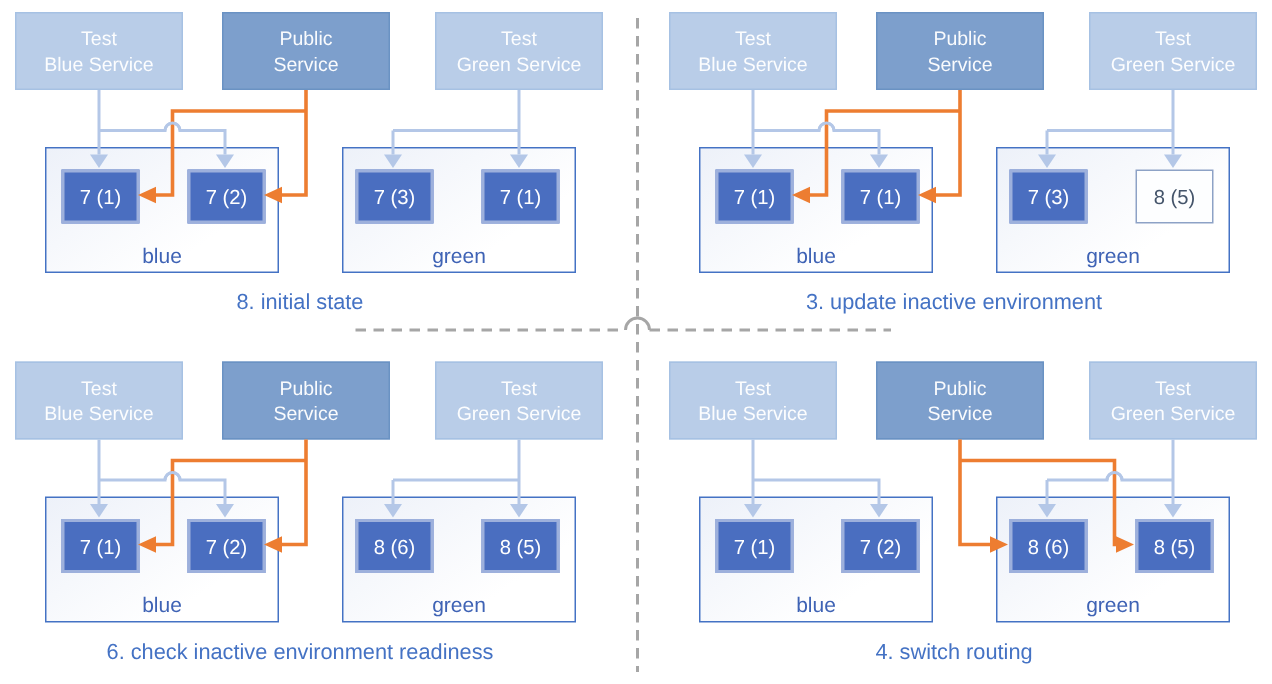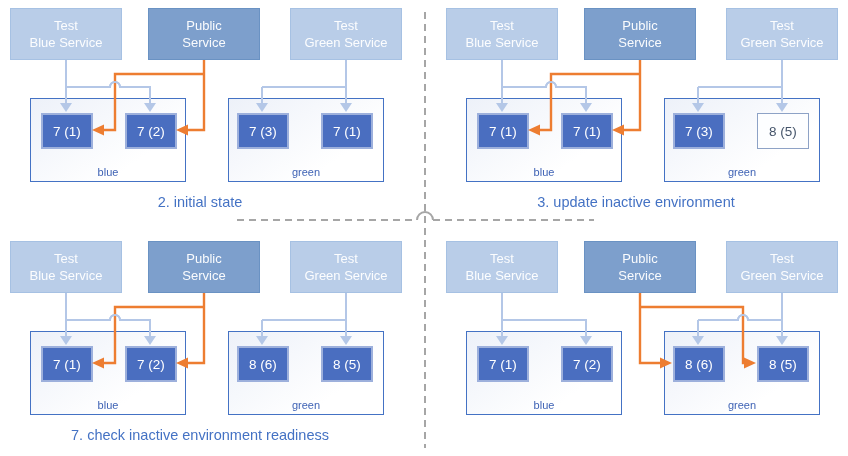--- a/index.html
+++ b/index.html
@@ -19,21 +19,21 @@
     background:linear-gradient(145deg,#edf1f9 0%,#ffffff 72%); z-index:1; }
   .env-blue  { left:30px; }
   .env-green { left:228px; }
 
   .pod { position:absolute; top:14px; width:52px; height:36px;
     display:flex; align-items:center; justify-content:center;
     font-size:13.5px; color:#ffffff; background:#4a6ec0; border:2px solid #9db0dc; }
   .pod.style-outlined { background:#fdfeff; border:1.5px solid #8da2c6; color:#44546a; }
 
   .env-label { position:absolute; left:0; right:0; bottom:3px; text-align:center;
-    font-size:11px; color:#3f63b5; }
+    font-size:14px; color:#3f63b5; }
 
   .caption { position:absolute; top:194px; left:0; width:400px; text-align:center;
     font-size:14.5px; color:#4472c4; white-space:nowrap; }
 
   .arrows { position:absolute; left:0; top:0; z-index:5; }
   .lb      { fill:none; stroke:#b4c7e7; stroke-width:2; }
   .lb-head { fill:#b4c7e7; stroke:none; }
   .or      { fill:none; stroke:#ed7d31; stroke-width:2.4; }
   .or-head { fill:#ed7d31; stroke:none; }
 
@@ -83,21 +83,21 @@
     </g>
     <g>
       <path class="or" d="M204,60 V130 H188"></path>
       <polygon class="or-head" points="176,130 188,124.5 188,135.5"></polygon>
       <path class="or" d="M204,74 H115 V130 H104"></path>
       <polygon class="or-head" points="92,130 104,124.5 104,135.5"></polygon>
     </g>
     <path class="lb" d="M110,87 A5,5 0 0 1 120,87"></path>
   </svg>
 
-  <div class="caption">2. initial state</div>
+  <div class="caption">8. initial state</div>
 </section>
 
 <section class="panel" style="left:436px;top:0">
   <div class="svc svc-light" style="left:10px">
     <span>Test</span>
     <span>Blue Service</span>
   </div>
   <div class="svc svc-public" style="left:148px">
     <span>Public</span>
     <span>Service</span>
@@ -181,21 +181,21 @@
     </g>
     <g>
       <path class="or" d="M204,60 V130 H188"></path>
       <polygon class="or-head" points="176,130 188,124.5 188,135.5"></polygon>
       <path class="or" d="M204,74 H115 V130 H104"></path>
       <polygon class="or-head" points="92,130 104,124.5 104,135.5"></polygon>
     </g>
     <path class="lb" d="M110,87 A5,5 0 0 1 120,87"></path>
   </svg>
 
-  <div class="caption">7. check inactive environment readiness</div>
+  <div class="caption">6. check inactive environment readiness</div>
 </section>
 
 <section class="panel" style="left:436px;top:233px">
   <div class="svc svc-light" style="left:10px">
     <span>Test</span>
     <span>Blue Service</span>
   </div>
   <div class="svc svc-public" style="left:148px">
     <span>Public</span>
     <span>Service</span>
@@ -230,20 +230,21 @@
     </g>
     <g>
       <path class="or" d="M204,60 V130 H224"></path>
       <polygon class="or-head" points="236,130 224,124.5 224,135.5"></polygon>
       <path class="or" d="M204,74 H307 V130 H308"></path>
       <polygon class="or-head" points="320,130 308,124.5 308,135.5"></polygon>
     </g>
     <path class="lb" d="M302,87 A5,5 0 0 1 312,87"></path>
   </svg>
 
+  <div class="caption">4. switch routing</div>
 </section>
 
 <svg class="dividers" width="848" height="456" viewBox="0 0 848 456">
   <path class="dash" d="M425,12 V448"></path>
   <path class="dash" d="M237,220 H417"></path>
   <path class="dash" d="M433,220 H594"></path>
   <path class="solid" d="M417,220 A8,8 0 0 1 433,220"></path>
 </svg>
 
 </body></html>

